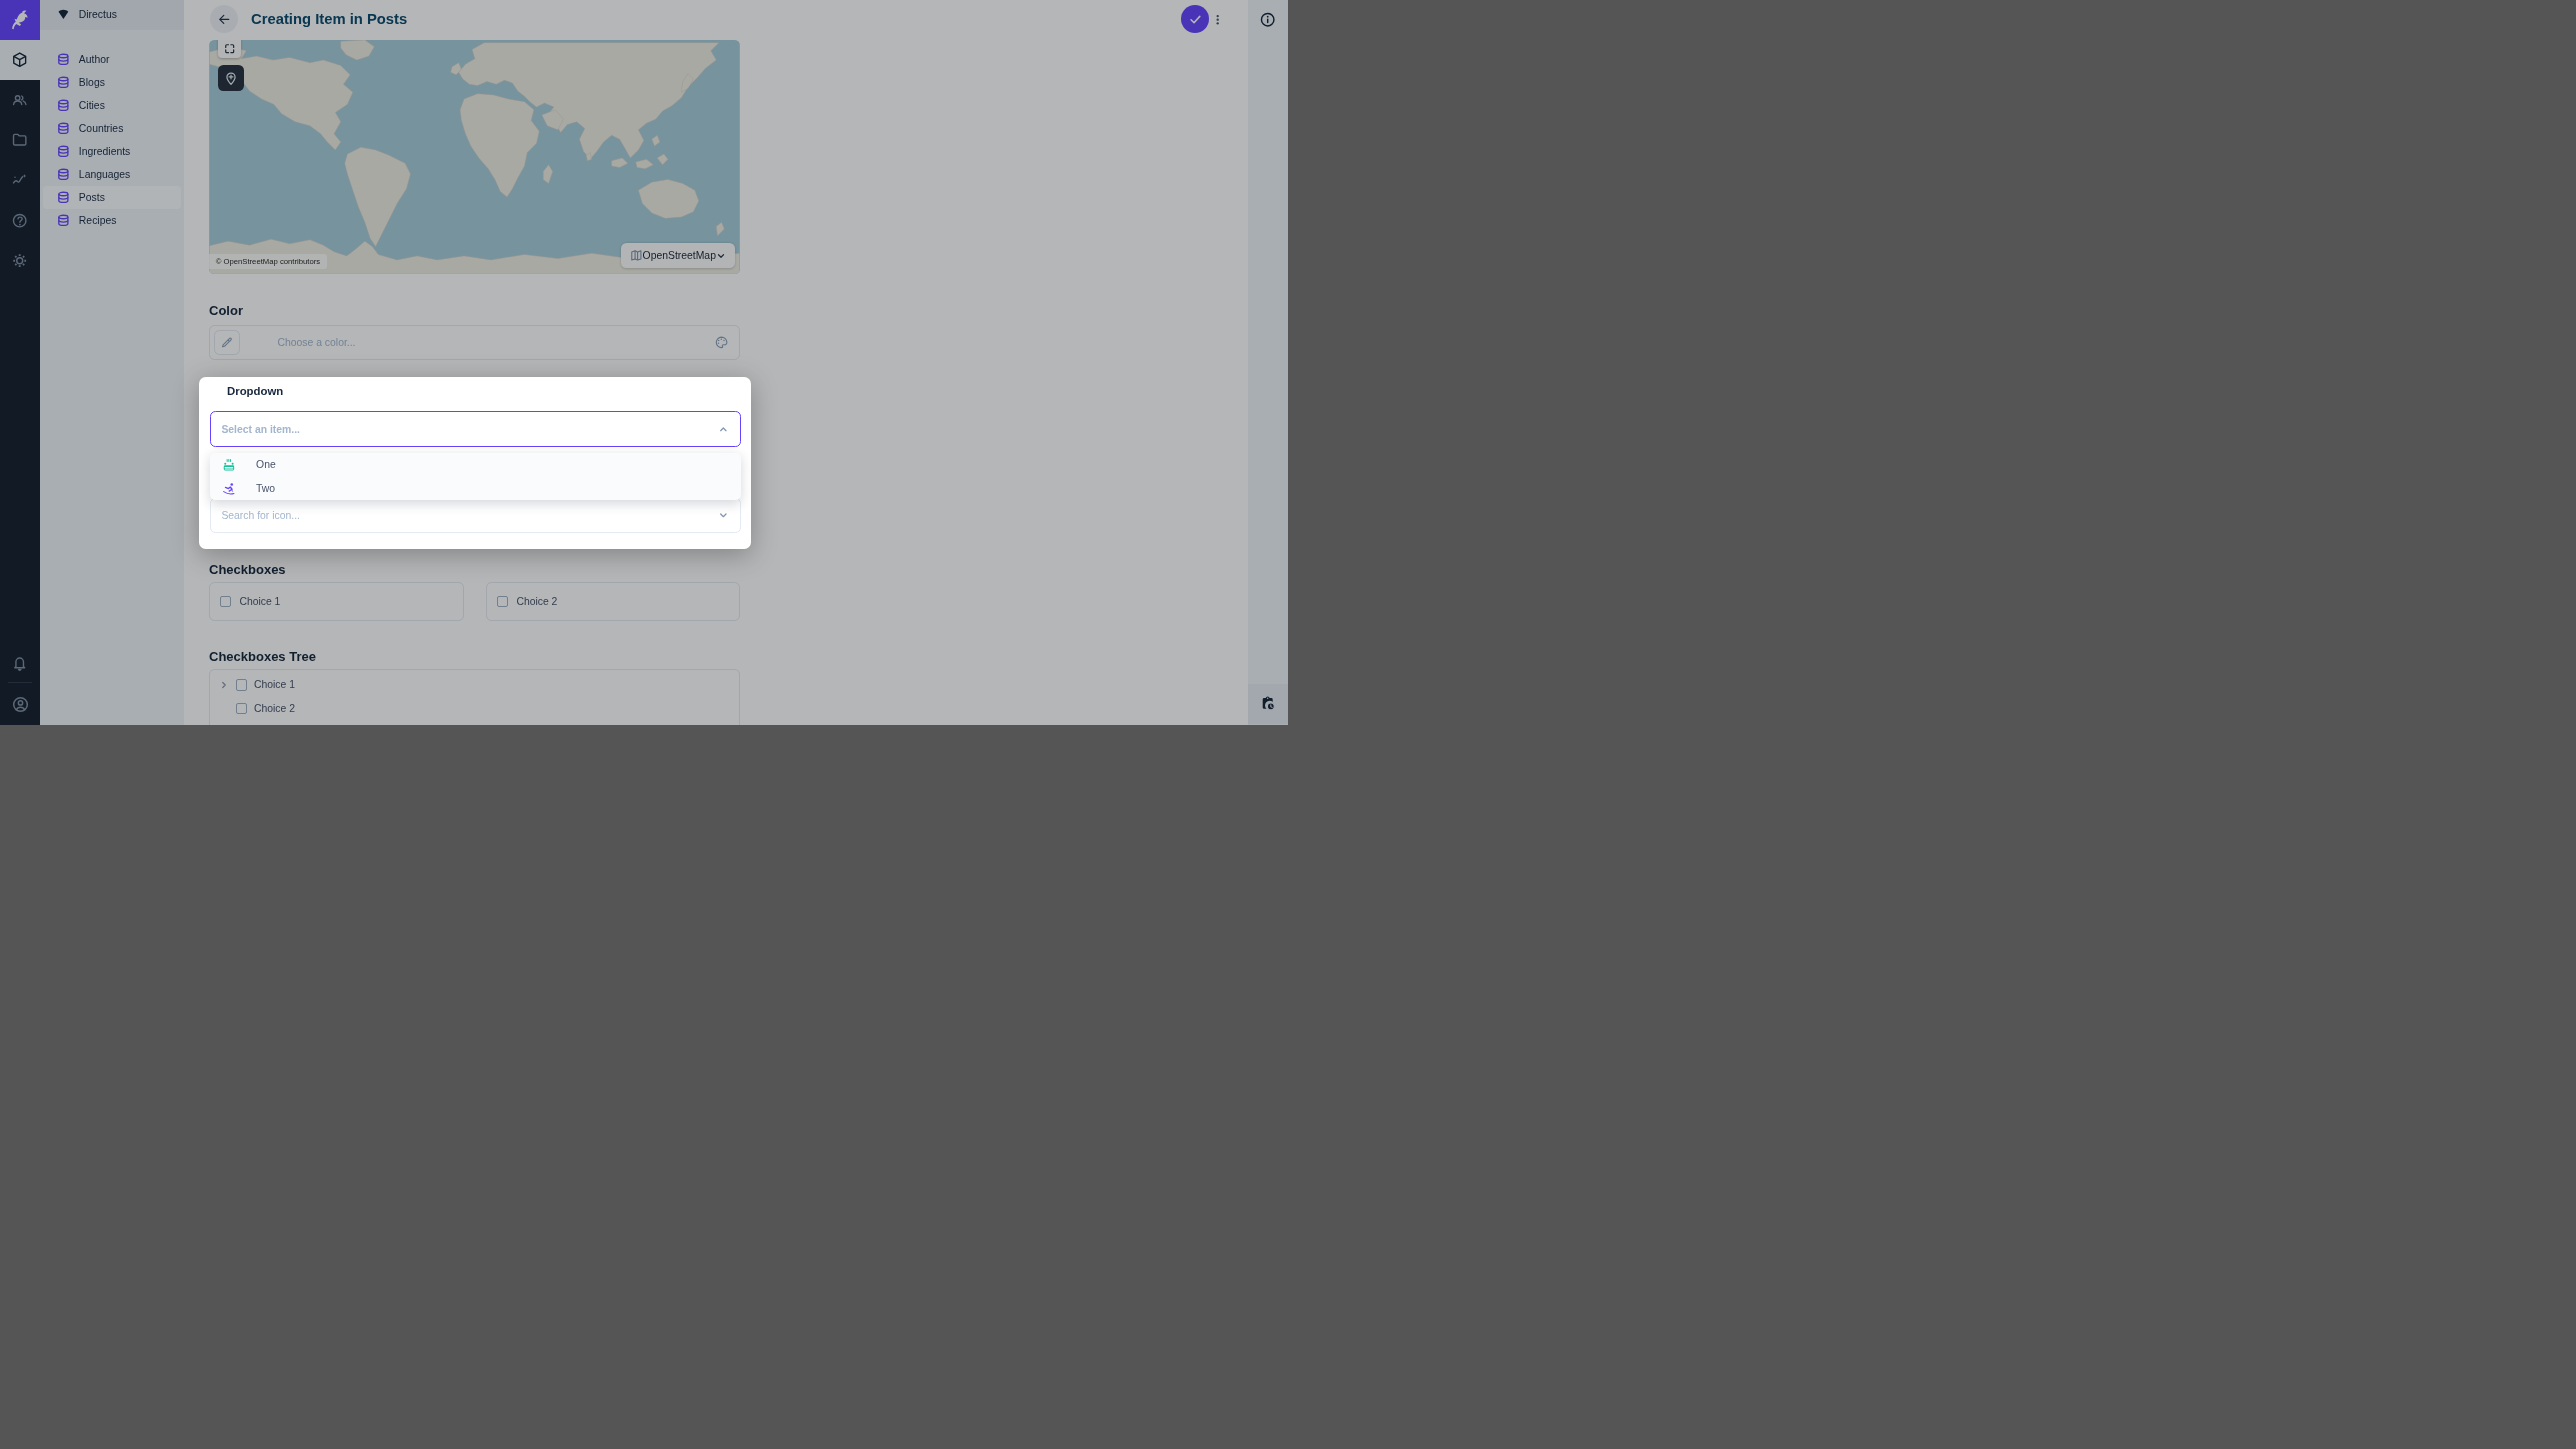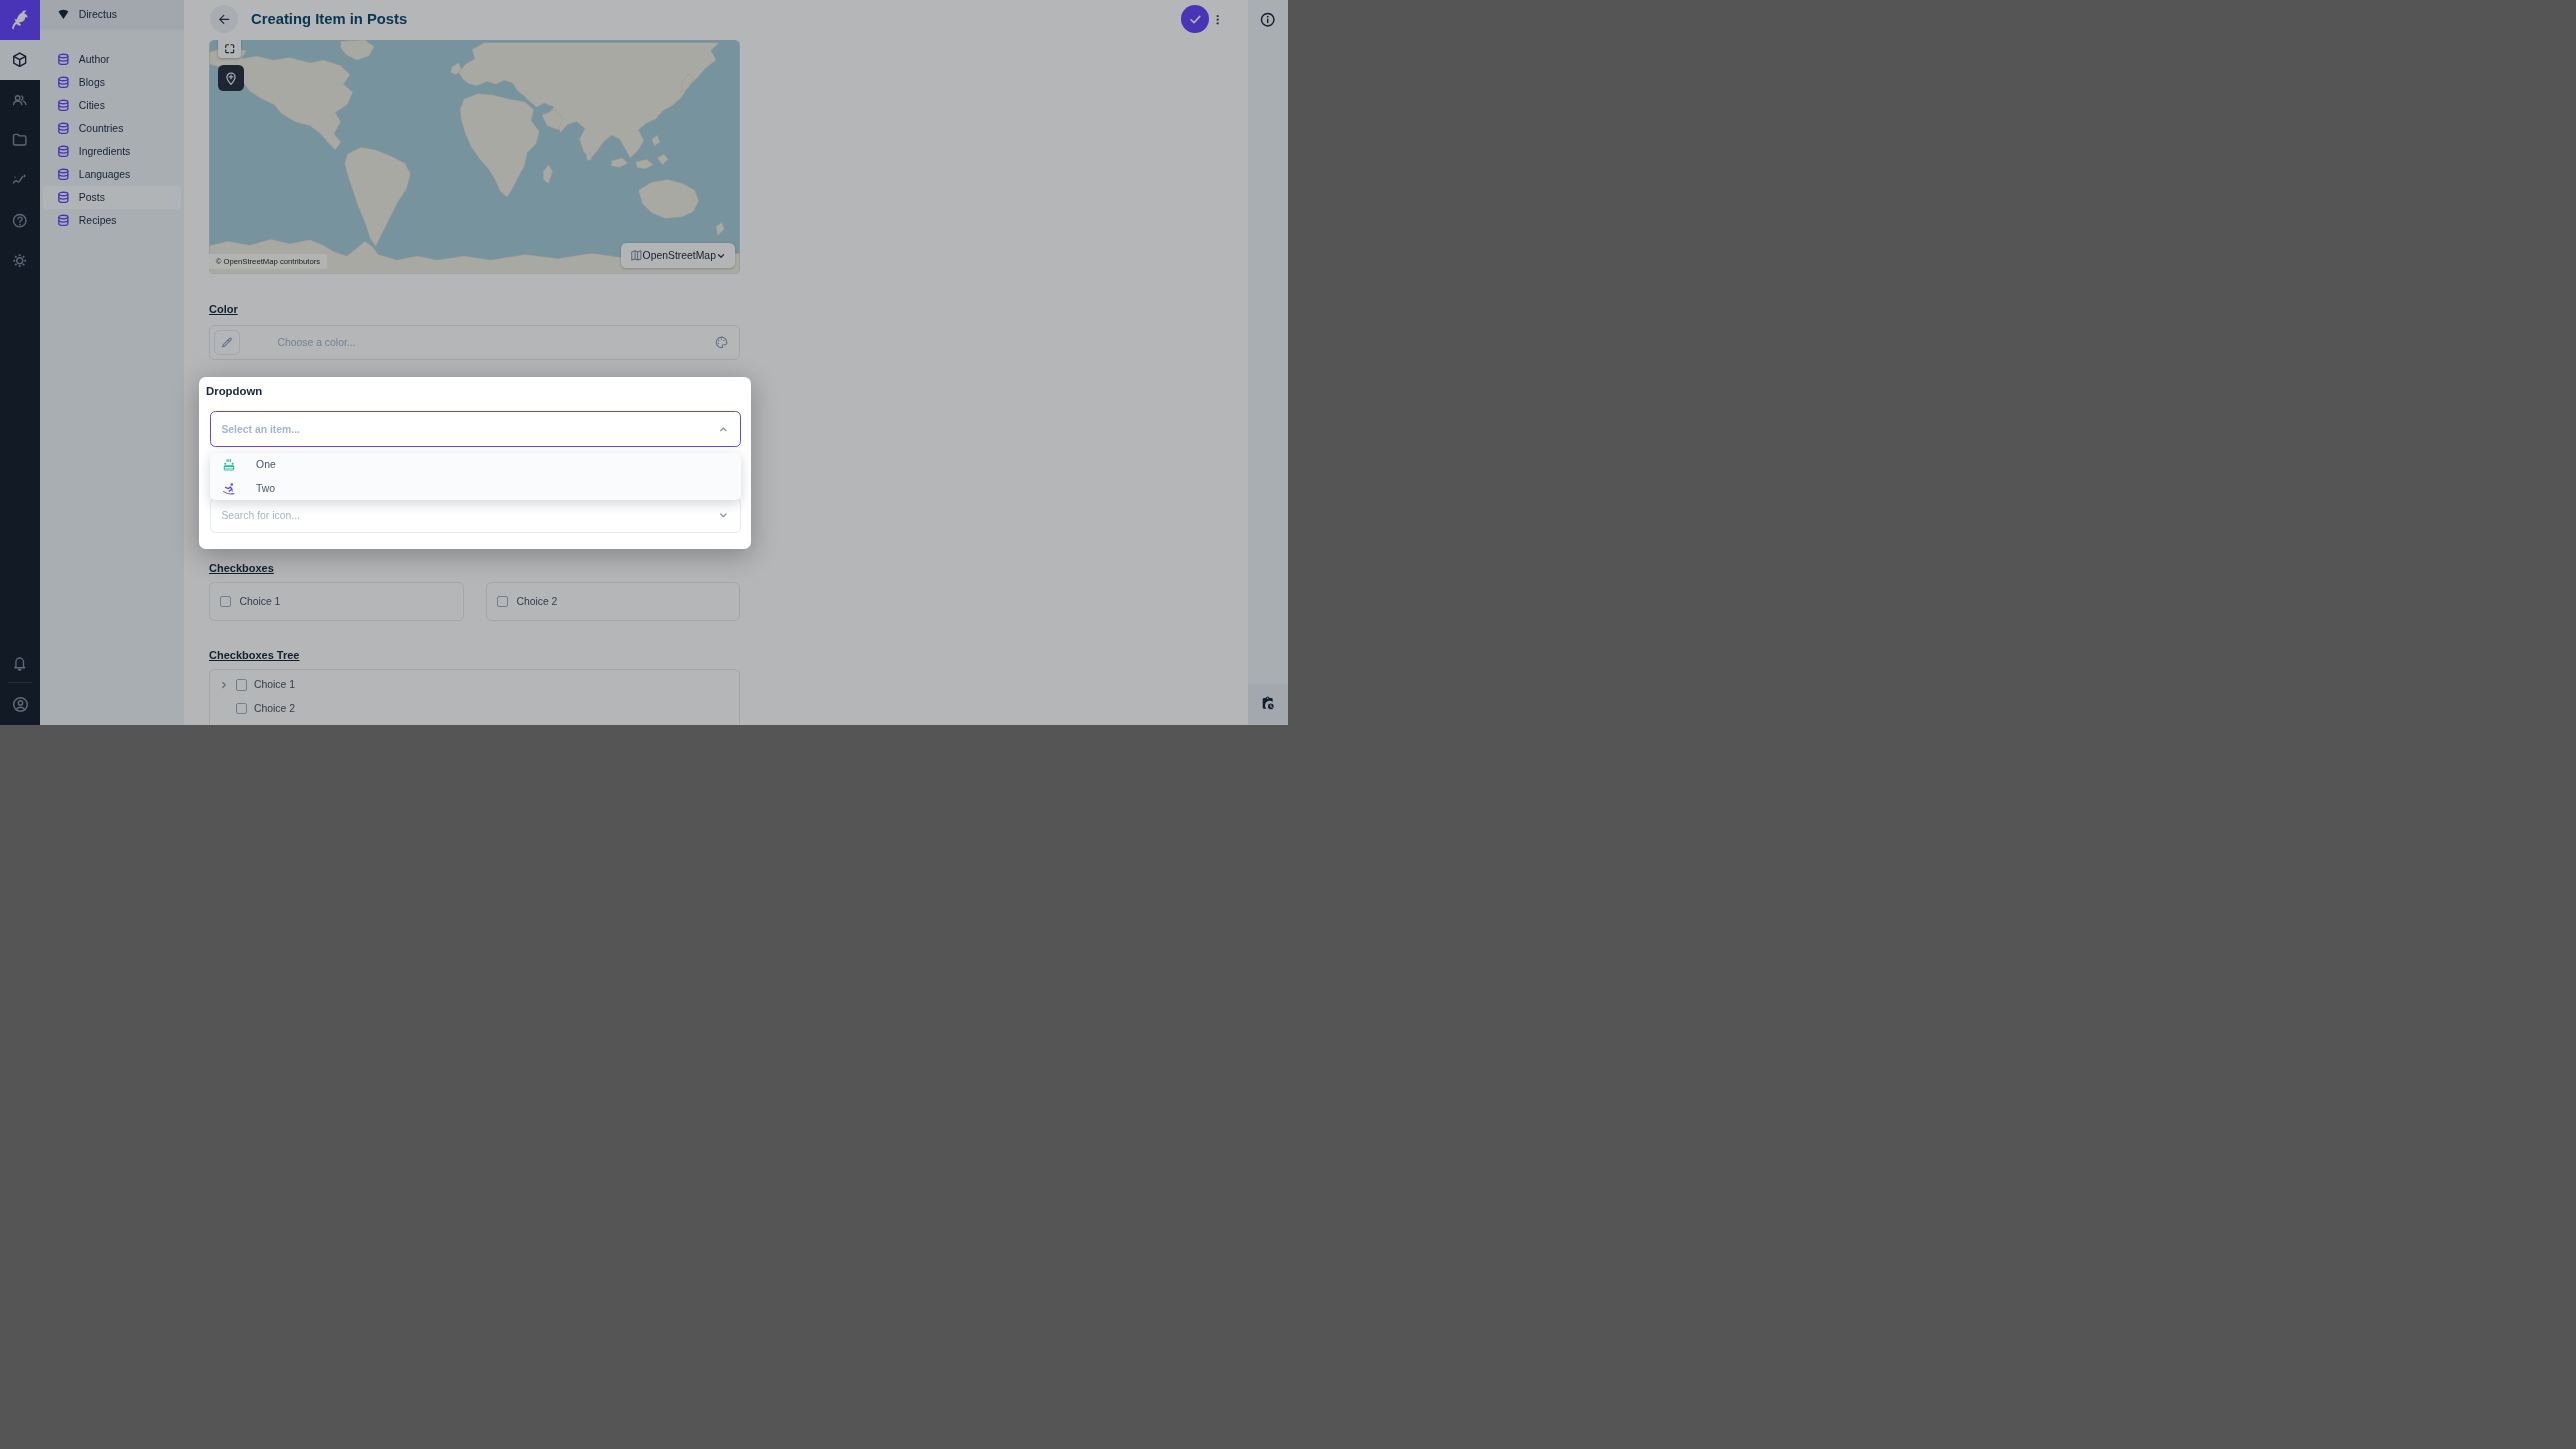--- a/index.html
+++ b/index.html
@@ -32,21 +32,21 @@
   .save-btn { position:absolute; left:1181px; top:5.4px; width:28px; height:28px; border-radius:50%; background:#6644FF; display:flex; align-items:center; justify-content:center; cursor:pointer; }
   .more-btn { position:absolute; left:1210px; top:11.4px; width:16px; height:17.4px; display:flex; align-items:center; justify-content:center; color:#4B5768; cursor:pointer; }
 
   
   .right-strip { position:absolute; left:1248px; top:0; width:40px; height:725px; background:#F0F4F9; z-index:8; }
   .info-btn { position:absolute; left:6px; top:5.4px; width:28px; height:28px; display:flex; align-items:center; justify-content:center; color:#16263B; cursor:pointer; }
   .pending-cell { position:absolute; left:0; top:684px; width:40px; height:40px; background:#E6EBF2; display:flex; align-items:center; justify-content:center; color:#1A2739; cursor:pointer; }
 
   
   .content { position:absolute; left:184px; top:40px; width:1064px; height:685px; background:#fff; }
-  .field-label { position:absolute; left:209px; font-size:11px; font-weight:700; color:#17273D;text-decoration:underline; }
+  .field-label { position:absolute; left:209px; font-size:13px; font-weight:700; color:#17273D; }
 
   
   .map-widget { position:absolute; left:209px; top:40px; width:531px; height:234px; border-radius:5.4px; overflow:hidden; background:#e5e5e5; cursor:grab; }
   .map-ctl-fullscreen { position:absolute; left:9.4px; top:-4.7px; width:23px; height:23px; background:#FDFDFD; border-radius:4px; box-shadow:0 0.7px 2.7px rgba(0,0,0,.25); display:flex; align-items:flex-end; justify-content:center; padding-bottom:2.7px; color:#2A3644; cursor:pointer; }
   .map-ctl-pin { position:absolute; left:9.4px; top:25px; width:25.5px; height:25.5px; background:#27313F; border-radius:5.4px; display:flex; align-items:center; justify-content:center; color:#E8EDF4; cursor:pointer; }
   .map-attrib { position:absolute; left:0; bottom:5.4px; background:rgba(255,255,255,.8); padding:2.7px 6.7px; font-size:7.7px; color:#2A2A2A; border-radius:0 2.7px 2.7px 0; }
   .map-layer-btn { position:absolute; right:5.4px; bottom:6px; height:25px; background:#FCFDFE; border-radius:5.4px; box-shadow:0 0.7px 2.7px rgba(0,0,0,.18); display:flex; align-items:center; padding:0 8.7px; cursor:pointer; }
   .map-layer-btn .ml-label { font-size:10.4px; color:#1E2733; }
 
   
@@ -54,21 +54,21 @@
   .di-input input { border:none; outline:none; background:transparent; font-family:"Liberation Sans",sans-serif; font-size:10.4px; color:#21304A; flex:1; min-width:0; }
   .di-input input::placeholder { color:#A3B6CE; opacity:1; }
 
   
   .swatch-btn { width:25.5px; height:25.5px; margin-left:4px; border:1.3px solid #E4EAF1; border-radius:5.4px; display:flex; align-items:center; justify-content:center; color:#8BA0B9; cursor:pointer; flex:none; }
   .palette-ic { margin-right:10px; color:#8BA0B9; display:flex; flex:none; cursor:pointer; }
 
   
   .overlay { position:absolute; inset:0; background:rgba(8,12,18,0.30); z-index:40; }
   .drawer-card { position:absolute; left:199px; top:377px; width:552px; height:172px; background:#fff; border-radius:6.7px; box-shadow:0 5.4px 27px rgba(0,0,0,.28); z-index:50; }
-  .card-label { position:absolute; left:7px; top:8px; font-size:11.4px; font-weight:700; color:#17273D; }
+  .card-label { position:absolute; left:28px; top:8px; font-size:11.4px; font-weight:700; color:#17273D; }
   .select-box { left:10.7px; top:34px; width:531px; height:36px; border-color:#6644FF; }
   .select-box input { margin-left:10.7px;font-weight:bold; }
   .chev { margin-right:10.7px; color:#8196B1; display:flex; flex:none; }
   .dd-menu { position:absolute; left:10.7px; top:76px; width:531px; height:47px; background:#FAFBFD; border-radius:5.4px; box-shadow:0 3.4px 12px rgba(24,34,54,.18); z-index:3; padding-top:0; }
   .dd-item { height:23.5px; display:flex; align-items:center; cursor:pointer; }
   .dd-item .opt-ic { margin-left:12px; width:13.4px; height:13.4px; flex:none; }
   .dd-item .opt-label { margin-left:21px; font-size:10.4px; color:#49536B; }
   .icon-box { left:10.7px; top:121px; width:531px; height:35px; z-index:1; }
   .icon-box input { margin-left:10.7px; }
 

